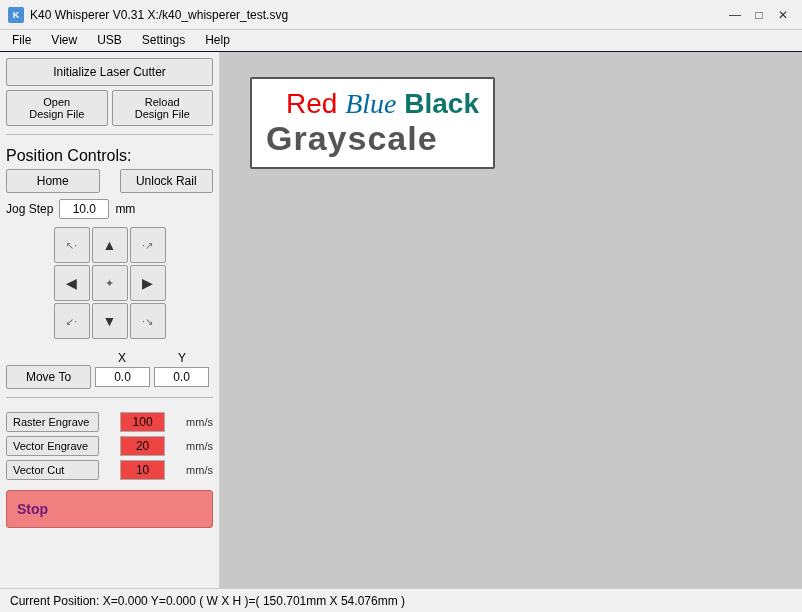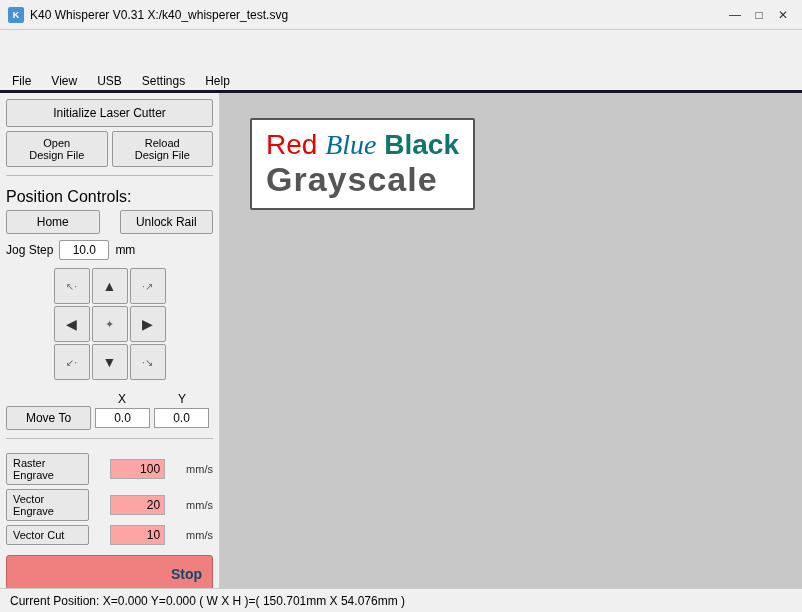--- a/index.html
+++ b/index.html
@@ -55,26 +55,25 @@
       font-size: 12px;
       display: flex;
       align-items: center;
       justify-content: center;
       color: #333;
     }
 
     
     #menu-bar {
       background: #f0f0f0;
-      border-bottom: 3px solid #0f172a;
+      border-bottom: 1px solid #0f172a;
       display: flex;
       padding: 2px 4px;
       gap: 4px;
       height: 22px;
-      margin-top: 41px;
     }
     .menu-item {
       padding: 1px 8px;
       cursor: pointer;
       font-size: 12px;
       border-radius: 2px;
     }
 
     
     #main {
@@ -213,41 +212,41 @@
       align-items: center;
       gap: 21px;
     }
     .speed-label-btn {
       width: 100px;
       text-align: left;
       font-size: 11px;
       padding: 3px 6px;
     }
     .speed-input {
-      width: 55px;
+      width: 45px;
       border: 1px solid #aaa;
       padding: 2px 4px;
-      text-align: right;
-      font-size: 12px;
-      background: #fca5a5;
+      text-align: center;
+      font-size: 12px;
+      background: #ef4444;
     }
     .speed-unit { font-size: 11px; color: #333; }
 
     
     #stop-btn {
       background: #f08080;
       border: 1px solid #c06060;
       border-radius: 3px;
       padding: 10px;
       margin-top: 6px;
       cursor: pointer;
       font-size: 14px;
       font-weight: bold;
-      text-align: right;
-      color: #0c4a6e;
+      text-align: left;
+      color: #701a75;
     }
 
     
     #canvas-area {
       flex: 1;
       background: #c8c8c8;
       position: relative;
       overflow: hidden;
       display: flex;
       align-items: flex-start;
@@ -267,20 +266,21 @@
       border-radius: 2px;
     }
     #preview-text-line1 {
       display: flex;
       align-items: baseline;
       gap: 0;
       font-size: 28px;
       font-weight: normal;
       font-family: Arial, sans-serif;
       line-height: 1.1;
+      margin-left: 20px;
     }
     .text-red { color: #e00; font-style: normal; }
     .text-blue { color: #0369a1; font-style: italic; font-family: Georgia, serif; }
     .text-black { color: #0f766e; font-weight: bold; }
     #preview-text-line2 {
       font-size: 34px;
       font-family: Arial, sans-serif;
       color: #555;
       font-weight: bold;
       letter-spacing: 1px;

